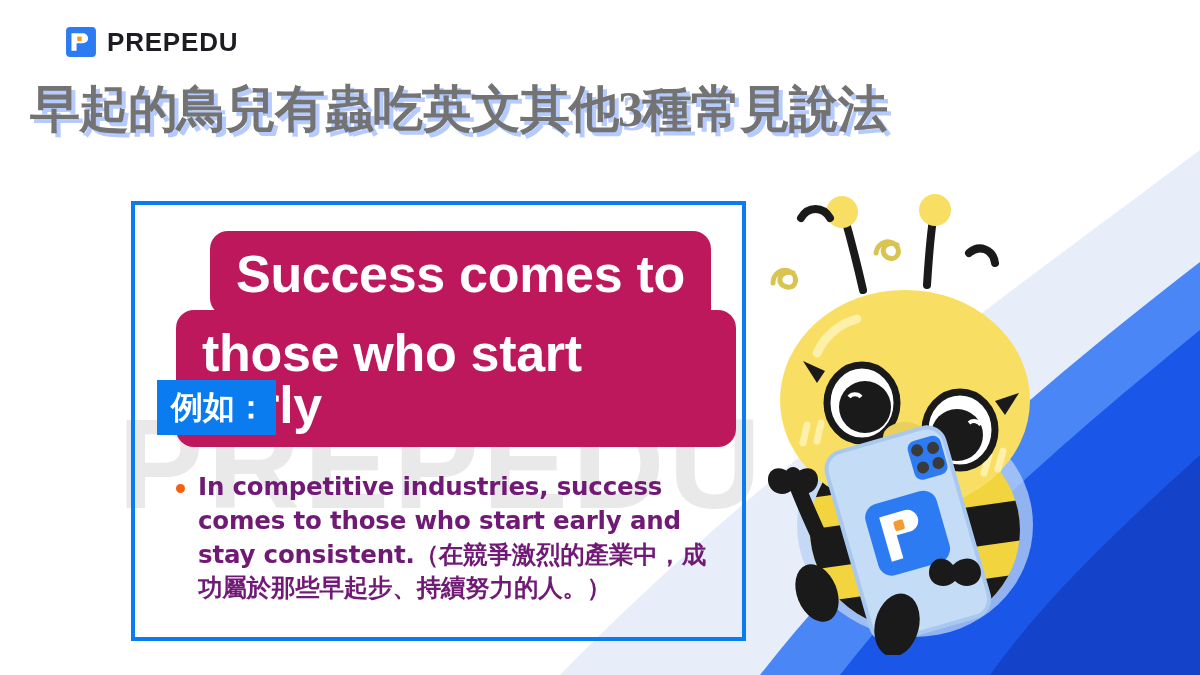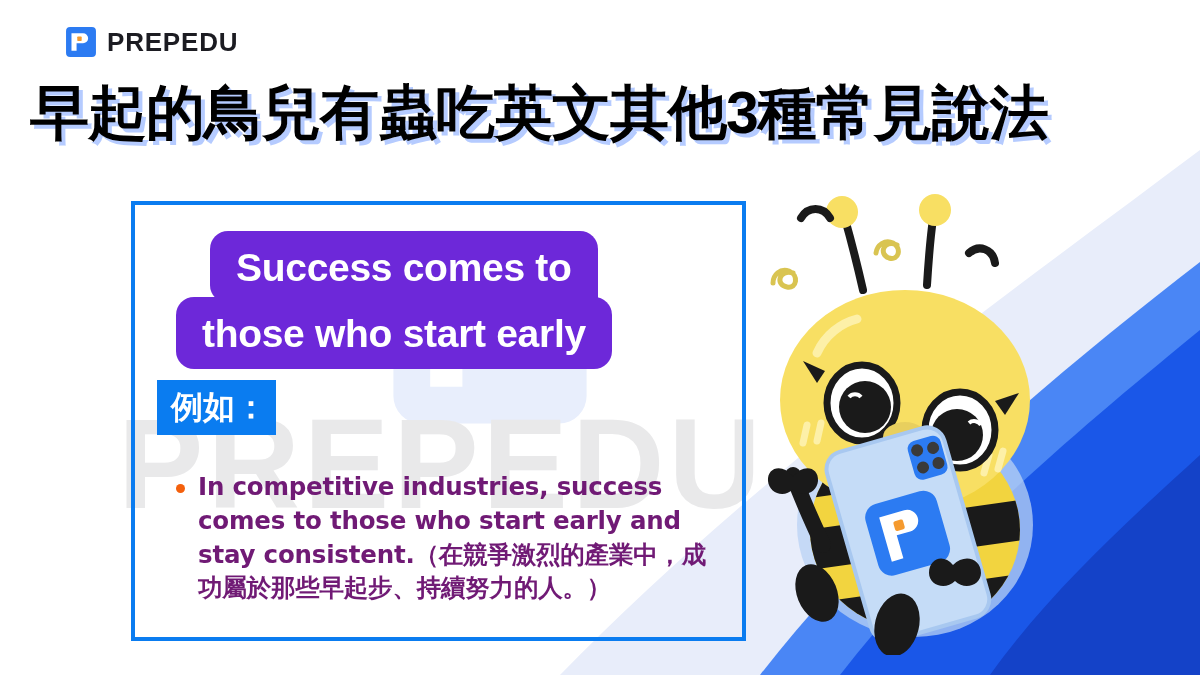--- a/index.html
+++ b/index.html
@@ -49,26 +49,26 @@
     line-height: 1;
     font-family: "Liberation Sans", sans-serif;
   }
 
   
   .headline {
     position: absolute;
     left: 30px;
     top: 82px;
     width: 1160px;
-    font-size: 59px;
+    font-size: 50px;
     font-weight: bold;
     line-height: 1.08;
-    color: #000000;
+    color: #737373;
     white-space: nowrap;
-    font-family: Liberation Sans, sans-serif;
+    font-family: Liberation Serif, serif;
     text-shadow: 4px 4px 0 rgba(120,160,255,0.55);
     letter-spacing: -1px;
   }
 
   
   .card {
     position: absolute;
     left: 131px;
     top: 201px;
     width: 615px;
@@ -108,23 +108,23 @@
   .phrase {
     position: absolute;
     left: 176px;
     top: 231px;
     width: 560px;
     z-index: 3;
   }
   .phrase-line {
     display: block;
     width: fit-content;
-    background: #6d28d9;
+    background: #be185d;
     color: #ffffff;
-    font-size: 39px;
+    font-size: 52px;
     font-weight: bold;
     line-height: 1;
     padding: 17px 26px 16px 26px;
     letter-spacing: -0.3px;
     font-family: "Liberation Sans", sans-serif;
   }
   .phrase-line.l1 {
     border-radius: 18px 18px 0 18px;
     margin-left: 34px;
   }

